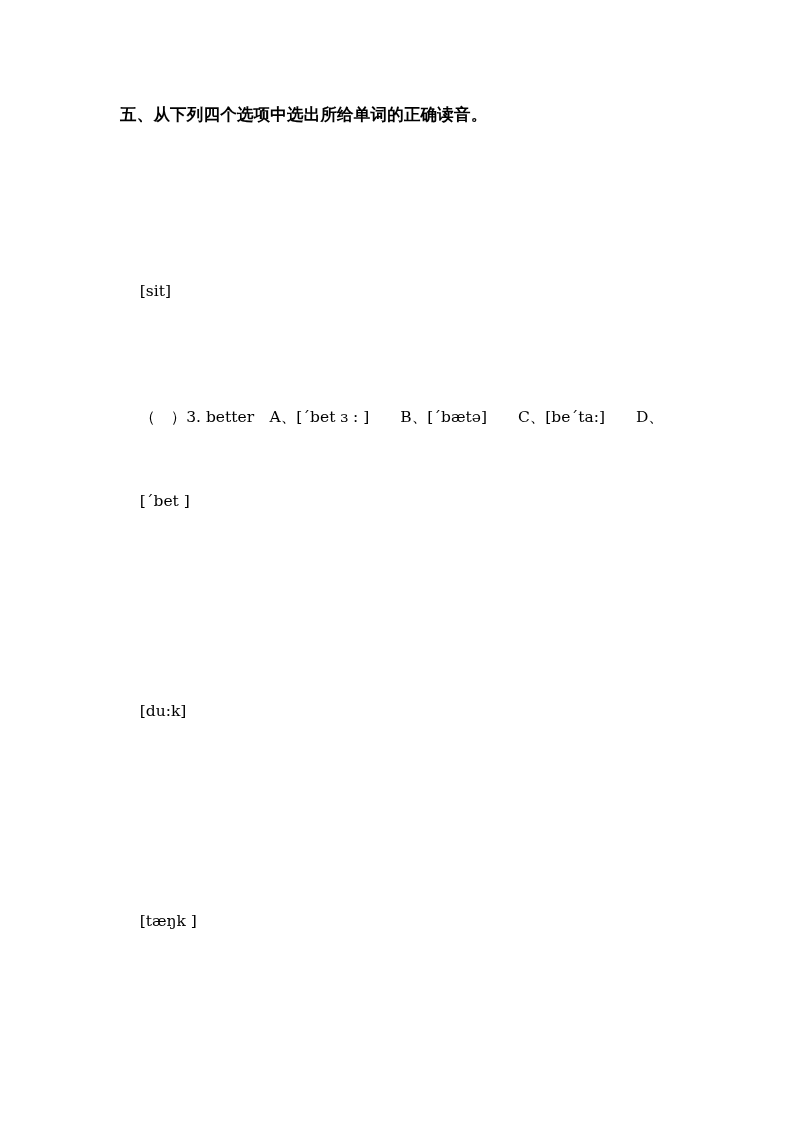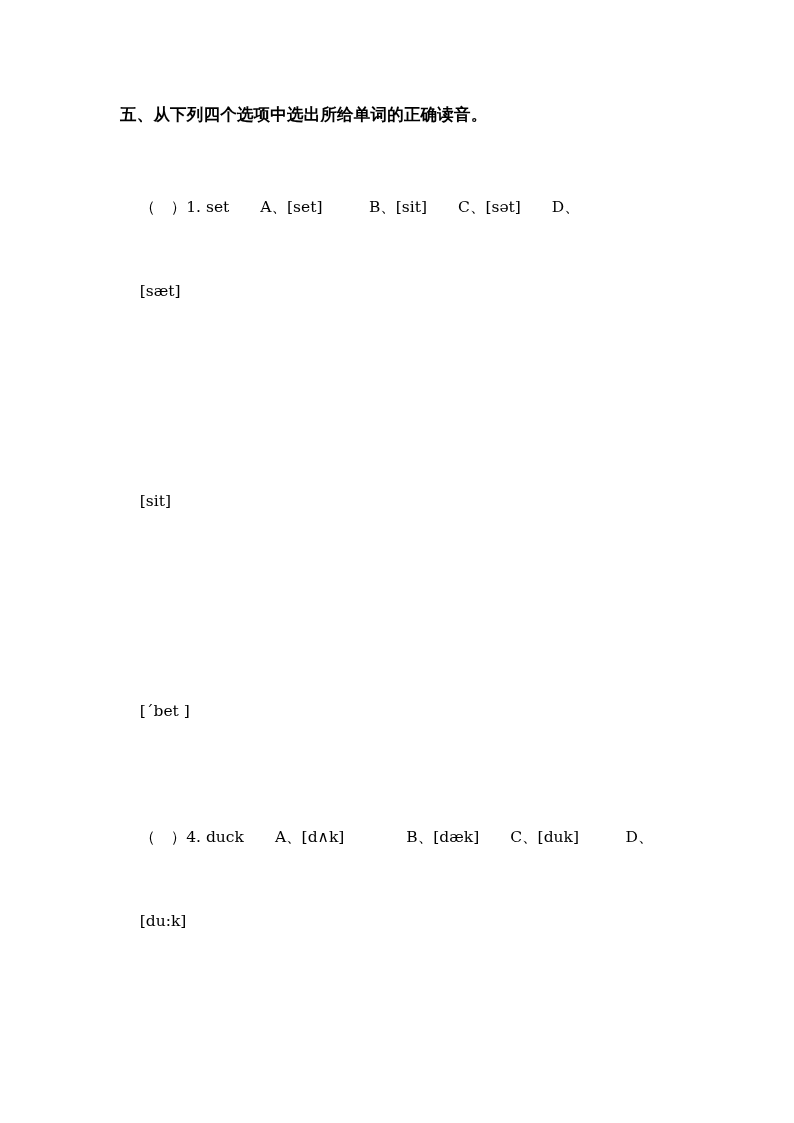--- a/index.html
+++ b/index.html
@@ -52,37 +52,33 @@
 
   .ipa { font-family: "DejaVu Serif", "Liberation Serif", serif; }
 </style>
 </head>
 <body>
 
 <div class="page">
 
   <h2 class="section-heading">五、从下列四个选项中选出所给单词的正确读音。</h2>
 
-  <p class="q-block">
-    <span class="ipa">（　）1. set　　A、[set]　　　B、[sit]　　C、[sət]　　D、</span><br>
-    <span class="ipa">[sæt]</span>
-  </p>
 
   <p class="q-block">
     <br>
     <span class="ipa">[sit]</span>
   </p>
 
   <p class="q-block">
-    <br>
+    <span class="ipa">（　）3. better　A、[ˊbet ɜ : ]　　B、[ˊbætə]　　C、[beˊta:]　　D、</span><br>
     <span class="ipa">[ˊbet ]</span>
   </p>
 
   <p class="q-block">
-    <span class="ipa">（　）4. duck　　A、[d∧k]　　　　B、[dæk]　　C、[duk]　　　D、</span><br>
+    <br>
     <span class="ipa">[du:k]</span>
   </p>
 
   <p class="q-block">
     <br>
     <span class="ipa">[tæŋk ]</span>
   </p>
 
 </div>
 

